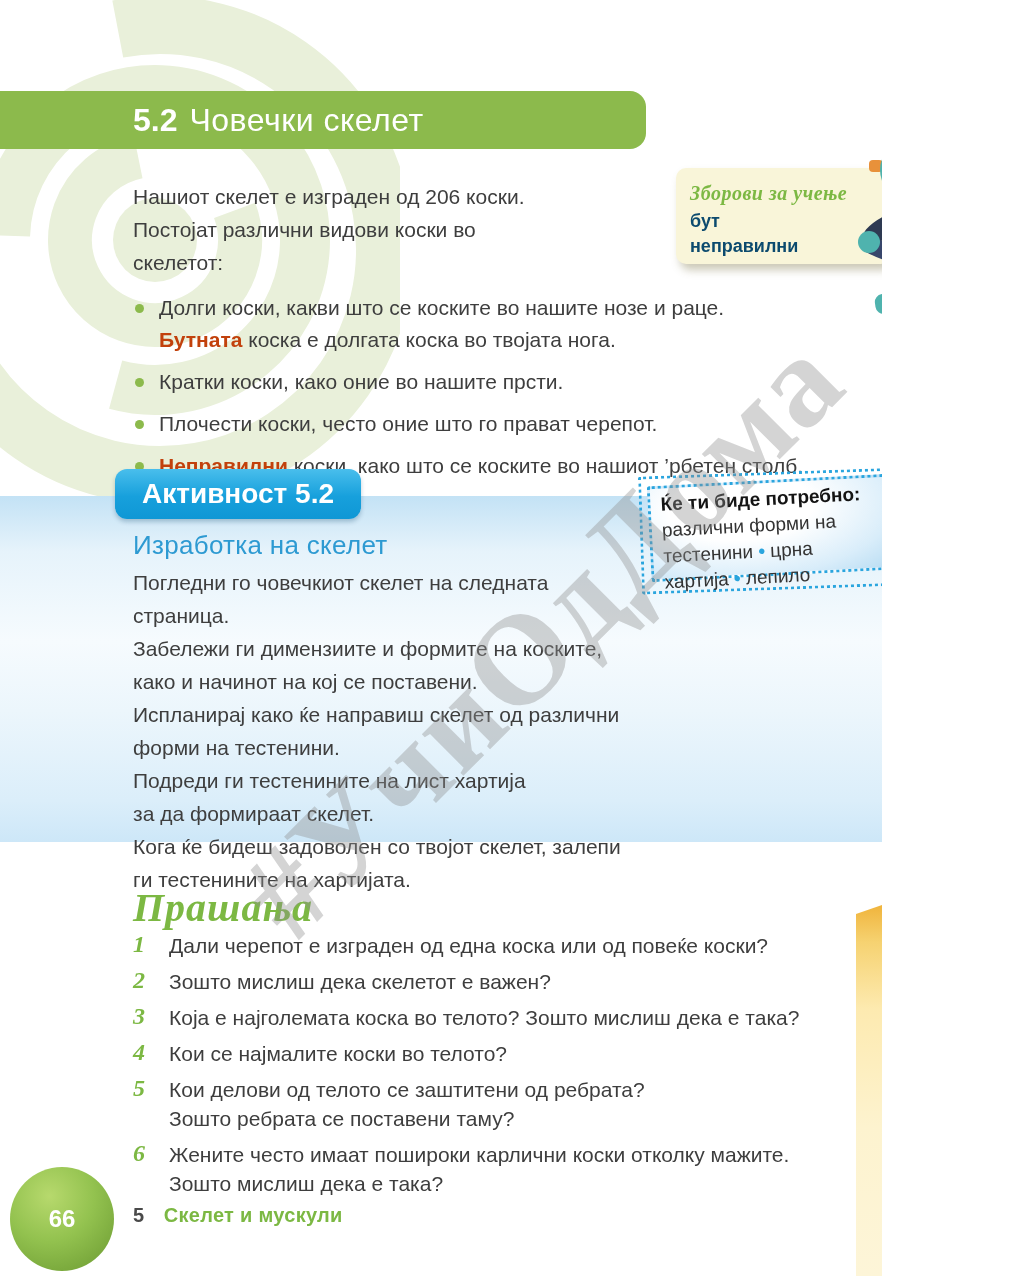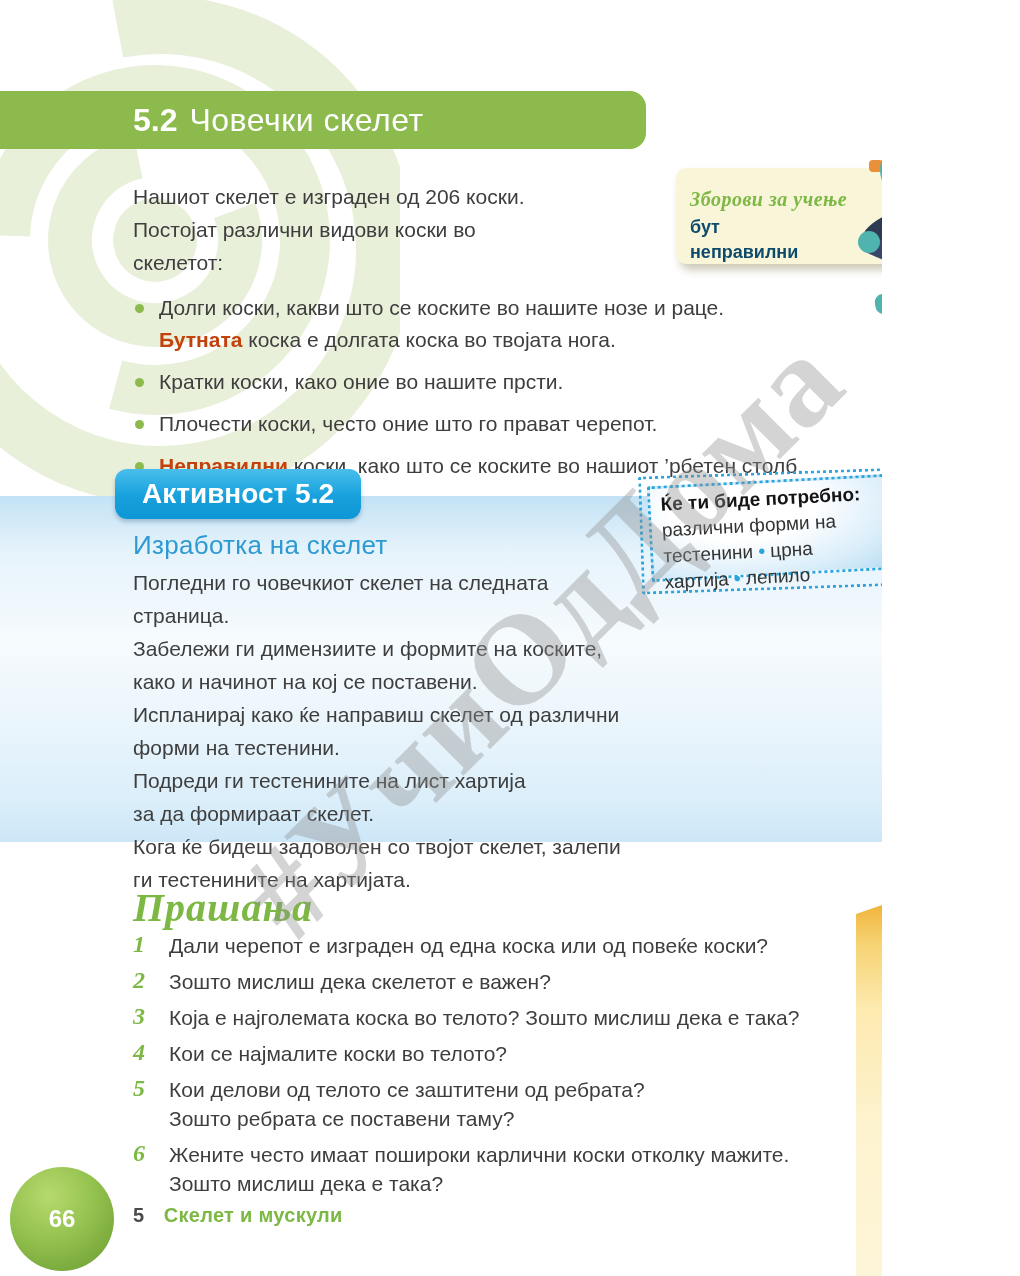--- a/index.html
+++ b/index.html
@@ -11,21 +11,21 @@
 
   
   .chapter-bar{position:absolute;left:0;top:91px;width:646px;height:58px;z-index:5;
     background:#8cba4c;border-radius:0 16px 16px 0;display:flex;align-items:center;padding-left:133px;box-sizing:border-box;}
   .chapter-bar .num{font-weight:bold;font-size:32px;color:#ffffff;margin-right:12px;}
   .chapter-bar .ttl{font-size:32px;color:#ffffff;font-weight:400;letter-spacing:.5px;}
 
   
   .vocab{position:absolute;left:676px;top:168px;width:214px;height:96px;z-index:6;
     background:#f9f5d9;border-radius:10px;box-shadow:4px 6px 9px rgba(110,100,50,.35);
-    padding:20px 14px;box-sizing:border-box;}
+    padding:14px 14px;box-sizing:border-box;}
   .vocab-title{font-family:"Liberation Serif",serif;font-style:italic;font-weight:bold;
     color:#7cb843;font-size:20px;margin-bottom:4px;letter-spacing:.5px;}
   .vocab-word{font-weight:bold;color:#0c4a6e;font-size:18px;line-height:25px;}
 
   
   .robot{position:absolute;left:845px;top:108px;z-index:7;}
 
   
   .intro{position:absolute;left:133px;top:180px;width:430px;z-index:5;
     font-size:21px;line-height:33px;white-space:pre-line;}

